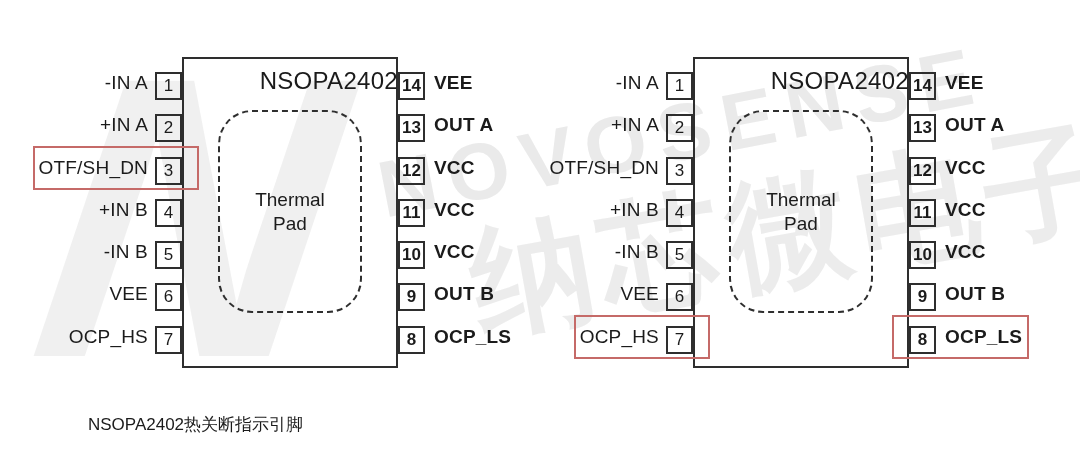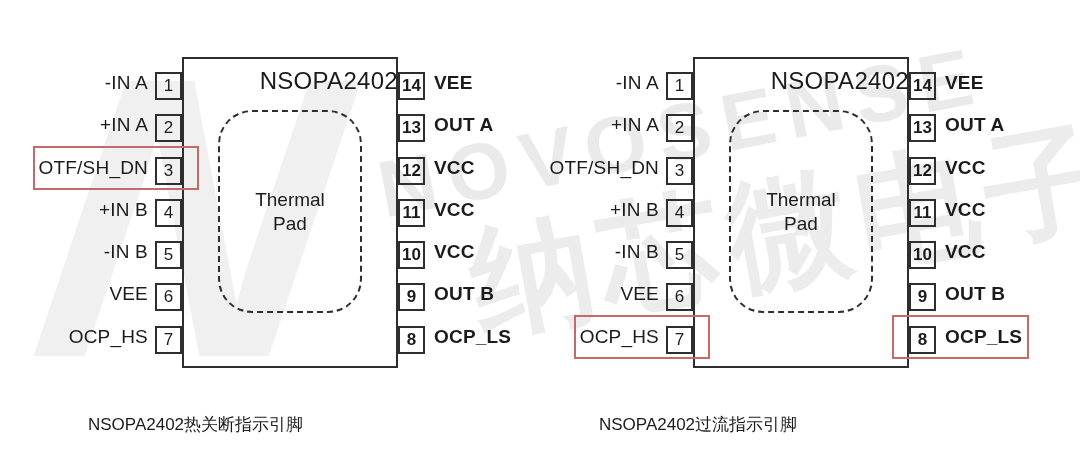--- a/index.html
+++ b/index.html
@@ -300,16 +300,15 @@
     <div class="pin-row right" style="top:283px">
         <span class="pin-box">9</span>
         <span class="pin-label">OUT B</span>
       </div>
     <div class="pin-row right hl" style="top:326px">
         <div class="hl-box"></div>
         <span class="pin-box">8</span>
         <span class="pin-label">OCP_LS</span>
       </div>
 
-    <div class="caption">NSOPA2402过流指示引脚</div>
   </div>
 
 </div>
 
 </body></html>

